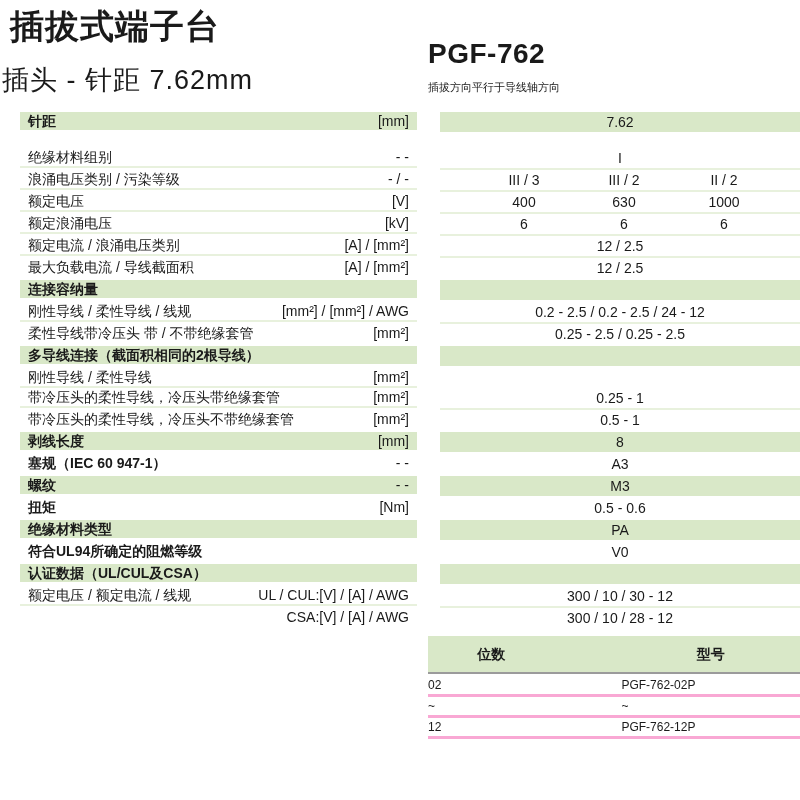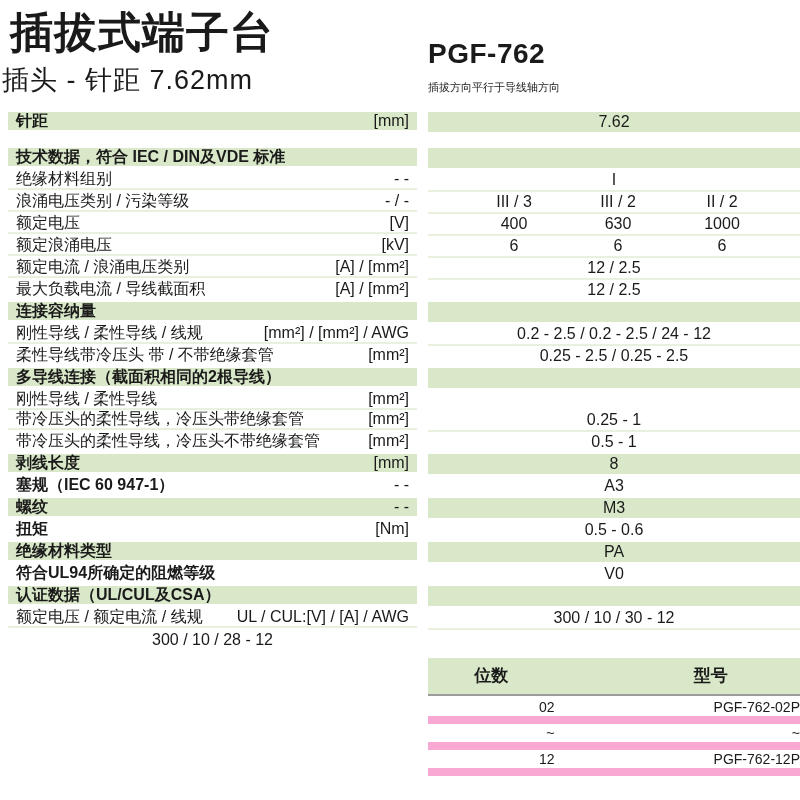--- a/index.html
+++ b/index.html
@@ -3,46 +3,46 @@
 <meta charset="utf-8">
 <style>
   html,body{margin:0;padding:0;background:#fff;}
   body{
     width:800px;height:800px;position:relative;overflow:hidden;
     font-family:"Liberation Sans","DejaVu Sans",sans-serif;
     color:#1a1a1a;
   }
   
   .doc-header{position:relative;height:112px;}
-  .h-title{position:absolute;left:10px;top:4px;font-size:43px;font-weight:700;letter-spacing:1px;}
+  .h-title{position:absolute;left:10px;top:4px;font-size:34px;font-weight:700;letter-spacing:1px;}
   .h-sub{position:absolute;left:2px;top:62px;font-size:27px;font-weight:400;letter-spacing:1px;}
   .h-model-wrap{position:absolute;left:428px;top:0;width:372px;text-align:left;}
   .h-model{margin-top:38px;font-size:28px;font-weight:700;letter-spacing:.5px;}
   .h-model-note{margin-top:10px;font-size:11px;}
   
   .spec{width:800px;}
   .row{display:grid;grid-template-columns:409px 372px;column-gap:11px;padding-left:8px;}
   .row.gap-after{margin-bottom:14px;}
-  .lc,.rc{height:20px;line-height:20px;border-bottom:2px solid #fff;font-size:16px;}
+  .lc,.rc{height:20px;line-height:20px;border-bottom:2px solid #fff;font-size:14px;margin-left:12px;}
   .lc{display:flex;justify-content:space-between;align-items:center;padding:0 8px;box-sizing:border-box;}
   .rc{text-align:center;}
   .g{background:#d9e8c8;}
   .sep{border-bottom-color:#e8f1dd;}
   .b{font-weight:700;}
   .lab{white-space:nowrap;}
   .unit{white-space:nowrap;}
   .rc3{display:grid;grid-template-columns:1fr 1fr 1fr;padding:0 26px 0 34px;height:35px;line-height:20px;}
   .rc3 span{text-align:center;}
   
   .model-table{margin:6px 0 0 428px;width:372px;}
   .mt-head{display:grid;grid-template-columns:34% 18% 48%;height:36px;line-height:36px;background:#d9e8c8;
-           font-size:17px;font-weight:700;text-align:center;}
+           font-size:14px;font-weight:700;text-align:center;}
   .mt-rule{height:2px;background:#9b9b9b;}
   .mt-row{display:grid;grid-template-columns:34% 18% 48%;height:18px;line-height:18px;
-          border-bottom:8px solid #f9a8d4;font-size:14px;text-align:right;margin-top:2px;}
+          border-bottom:3px solid #f9a8d4;font-size:12px;text-align:left;margin-top:2px;}
   .mt-row+.mt-row{margin-top:0;}
 </style>
 </head>
 <body>
 
 <div class="doc-header">
   <div class="h-title">插拔式端子台</div>
   <div class="h-sub">插头 - 针距  7.62mm</div>
   <div class="h-model-wrap">
     <div class="h-model">PGF-762</div>
@@ -53,26 +53,20 @@
 <div class="spec">
 
   <div class="row gap-after">
     <div class="lc g">
         <span class="lab b">针距</span>
         <span class="unit">[mm]</span>
       </div>
     <div class="rc g"><span>7.62</span></div>
   </div>
 
-  <div class="row">
-    <div class="lc g">
-        <span class="lab b">技术数据，符合 IEC / DIN及VDE 标准</span>
-      </div>
-    <div class="rc g"></div>
-  </div>
 
   <div class="row">
     <div class="lc sep">
         <span class="lab">绝缘材料组别</span>
         <span class="unit">- -</span>
       </div>
     <div class="rc sep"><span>I</span></div>
   </div>
 
   <div class="row">
@@ -243,20 +237,24 @@
 
   <div class="row">
     <div class="lc sep">
         <span class="lab">额定电压 / 额定电流 / 线规</span>
         <span class="unit">UL / CUL:[V] / [A] / AWG</span>
       </div>
     <div class="rc sep"><span>300 / 10 / 30 - 12</span></div>
   </div>
 
   <div class="row">
+    <div class="lc">
+        <span class="lab"></span>
+        <span class="unit">CSA:[V] / [A] / AWG</span>
+      </div>
     <div class="rc"><span>300 / 10 / 28 - 12</span></div>
   </div>
 
 </div>
 
 <div class="model-table">
   <div class="mt-head">
     <span>位数</span>
     <span></span>
     <span>型号</span>

